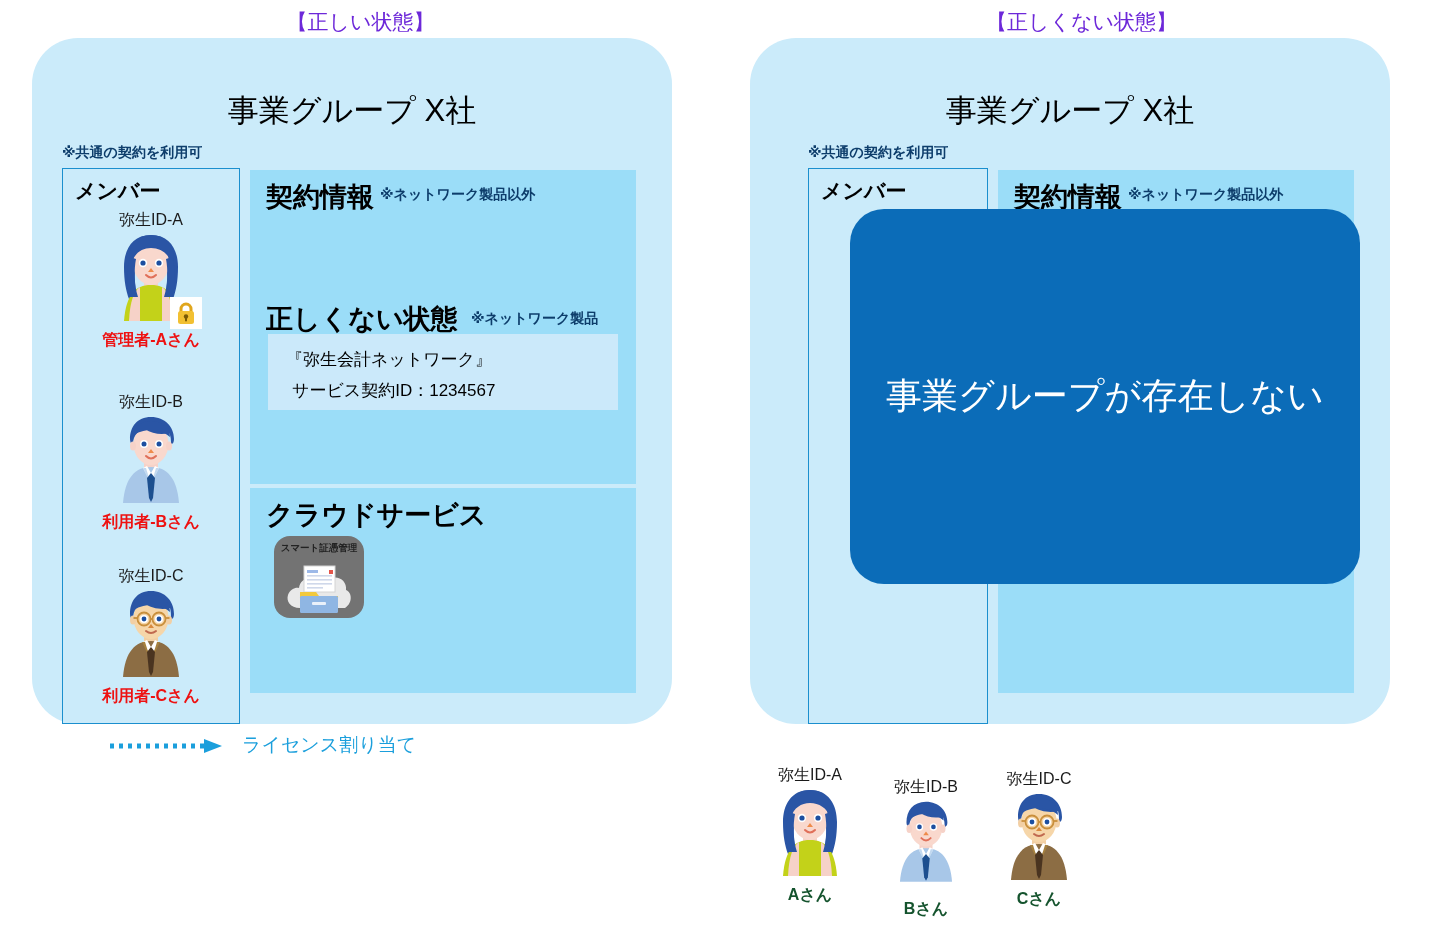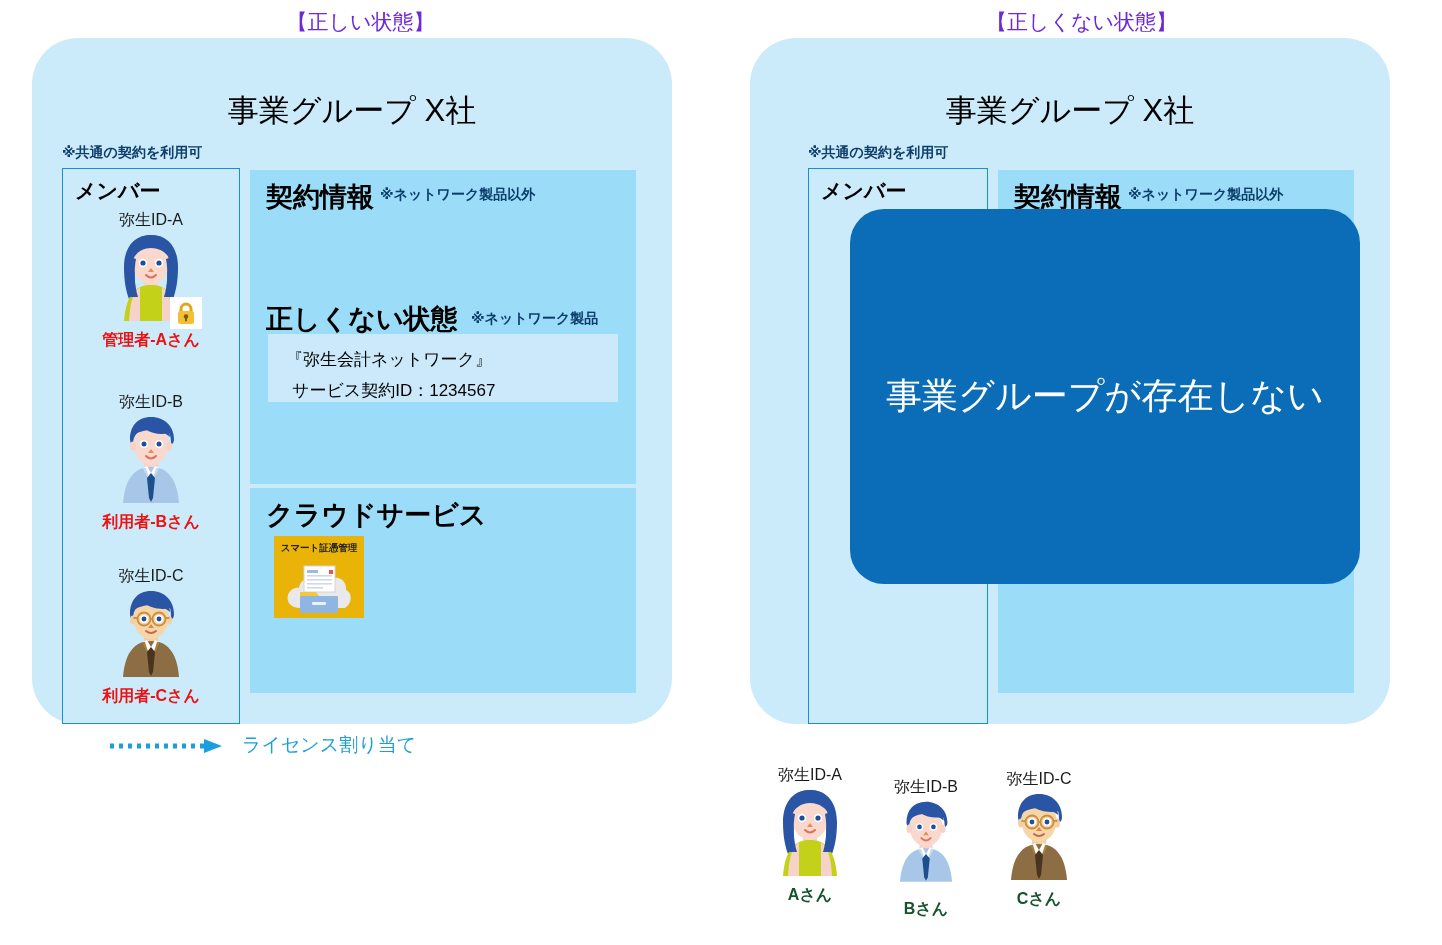--- a/index.html
+++ b/index.html
@@ -120,22 +120,23 @@
   .product-line {
     font-size: 17px;
     color: #000000;
     line-height: 1.85;
     white-space: nowrap;
   }
 
   
   .cloud-tile {
     position: absolute;
-    background: #eab308;
+    background: #737373;
     box-sizing: border-box;
+    border-radius: 16px;
   }
   .cloud-tile-label {
     position: absolute;
     left: 0; right: 0;
     top: 6px;
     text-align: center;
     font-size: 9.5px;
     font-weight: bold;
     color: #222222;
     white-space: nowrap;
@@ -308,21 +309,21 @@
 
   <div class="abs info-panel" style="left:218px; top:132px; width:386px; height:148px;">
     <div class="info-heading">契約情報</div>
     <div class="info-subnote" style="left:130px; top:16px;">※ネットワーク製品以外</div>
   </div>
 
   <div class="abs info-panel" style="left:218px; top:254px; width:386px; height:192px;">
     <div class="info-heading">正しくない状態</div>
     <div class="info-subnote" style="left:212px; top:18px;margin-left:9px;">※ネットワーク製品</div>
 
-    <div class="product-box" style="left:18px; top:42px; width:350px; height:68px;">
+    <div class="product-box" style="left:18px; top:42px; width:350px; height:76px;">
       <div class="product-line">『弥生会計ネットワーク』</div>
       <div class="product-line" style="padding-left:6px;">サービス契約ID：1234567</div>
     </div>
   </div>
 
   <div class="abs info-panel" style="left:218px; top:450px; width:386px; height:205px;">
     <div class="info-heading">クラウドサービス</div>
 
     <div class="cloud-tile" style="left:24px; top:48px; width:90px; height:82px;">
       <div class="cloud-tile-label">スマート証憑管理</div>

